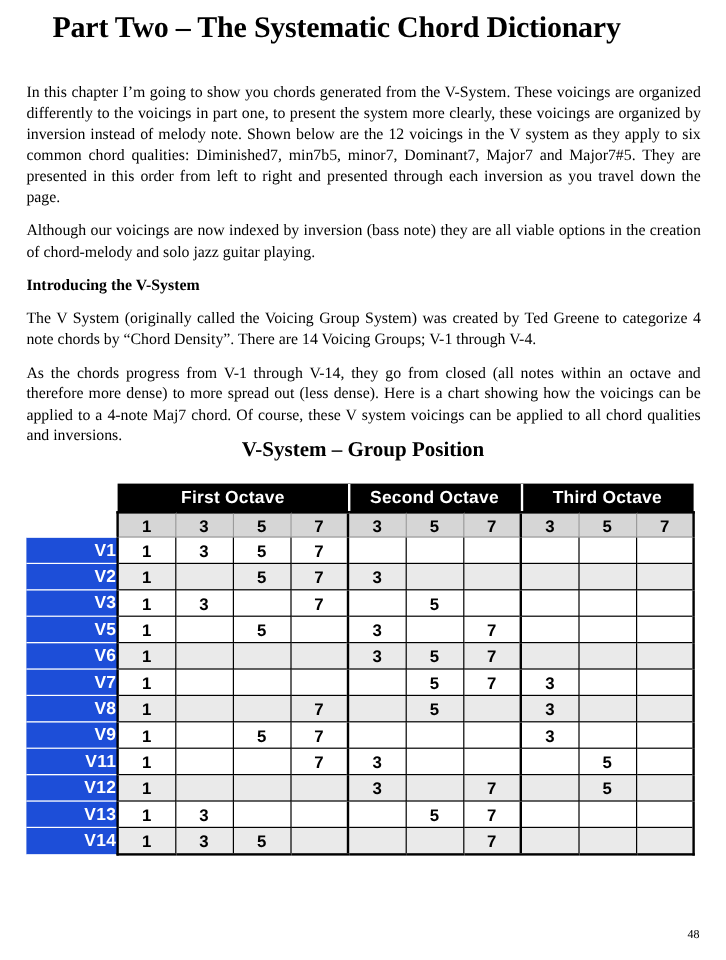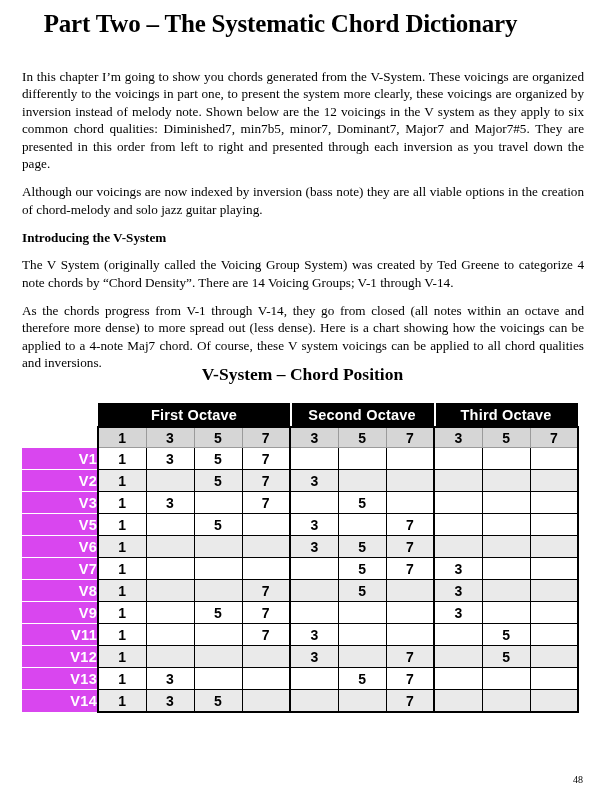--- a/index.html
+++ b/index.html
@@ -84,21 +84,21 @@
     padding: 0;
     margin: 0;
     vertical-align: middle;
     font-weight: bold;
   }
   .spacer-col-head {
     background: #ffffff;
     border: none;
   }
   td.row-label {
-    background: #d946ef;
+    background: #1d4ed8;
     color: #ffffff;
     text-align: right;
     padding-right: 11px;
     font-size: 14.5px;
     height: 21px;
     letter-spacing: 0.3px;
     border-top: 1px solid #ffffff;
     border-bottom: 1px solid #ffffff;
   }
 
@@ -154,25 +154,25 @@
 </style>
 </head>
 <body>
 
 <div class="page-title">Part Two – The Systematic Chord Dictionary</div>
 
 <div class="content">
   <p class="body-par">In this chapter I’m going to show you chords generated from the V-System. These voicings are organized differently to the voicings in part one, to present the system more clearly, these voicings are organized by inversion instead of melody note. Shown below are the 12 voicings in the V system as they apply to six common chord qualities: Diminished7, min7b5, minor7, Dominant7, Major7 and Major7#5. They are presented in this order from left to right and presented through each inversion as you travel down the page.</p>
   <p class="body-par">Although our voicings are now indexed by inversion (bass note) they are all viable options in the creation of chord-melody and solo jazz guitar playing.</p>
   <h2 class="sub-head">Introducing the V-System</h2>
-  <p class="body-par">The V System (originally called the Voicing Group System) was created by Ted Greene to categorize 4 note chords by “Chord Density”. There are 14 Voicing Groups; V-1 through V-14.</p>
+  <p class="body-par">The V System (originally called the Voicing Group System) was created by Ted Greene to categorize 4 note chords by “Chord Density”. There are 14 Voicing Groups; V-1 through V-4.</p>
   <p class="body-par">As the chords progress from V-1 through V-14, they go from closed (all notes within an octave and therefore more dense) to more spread out (less dense). Here is a chart showing how the voicings can be applied to a 4-note Maj7 chord. Of course, these V system voicings can be applied to all chord qualities and inversions.</p>
 </div>
 
-<div class="chart-title">V-System – Chord Position</div>
+<div class="chart-title">V-System – Group Position</div>
 
 <div class="table-wrap">
   <table class="vtable">
     <colgroup id="table-colgroup">
         <col style="width: 76px;">
         <col style="width: 48px;">
         <col style="width: 48px;">
         <col style="width: 48px;">
         <col style="width: 48px;">
         <col style="width: 48px;">

